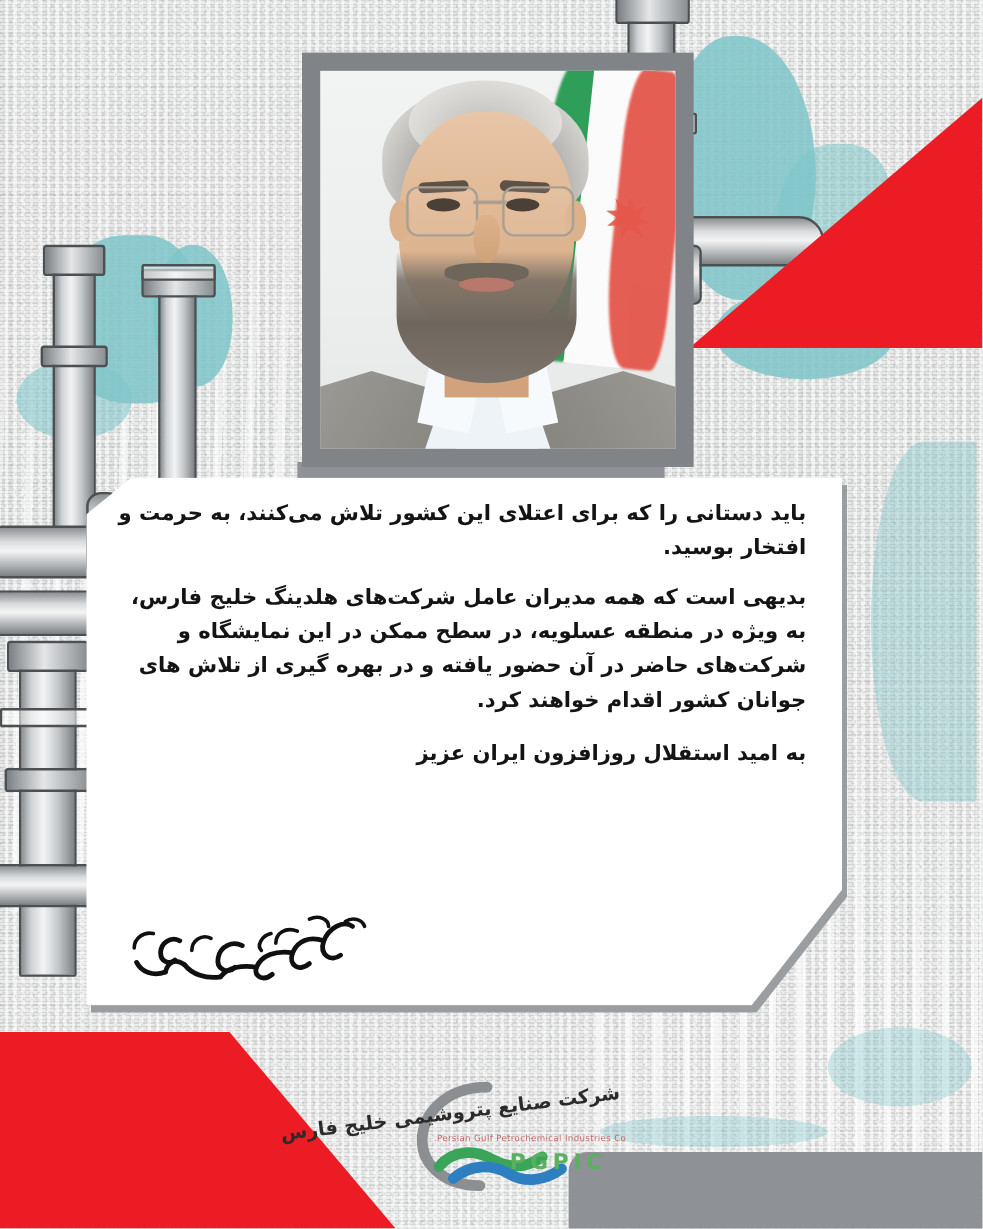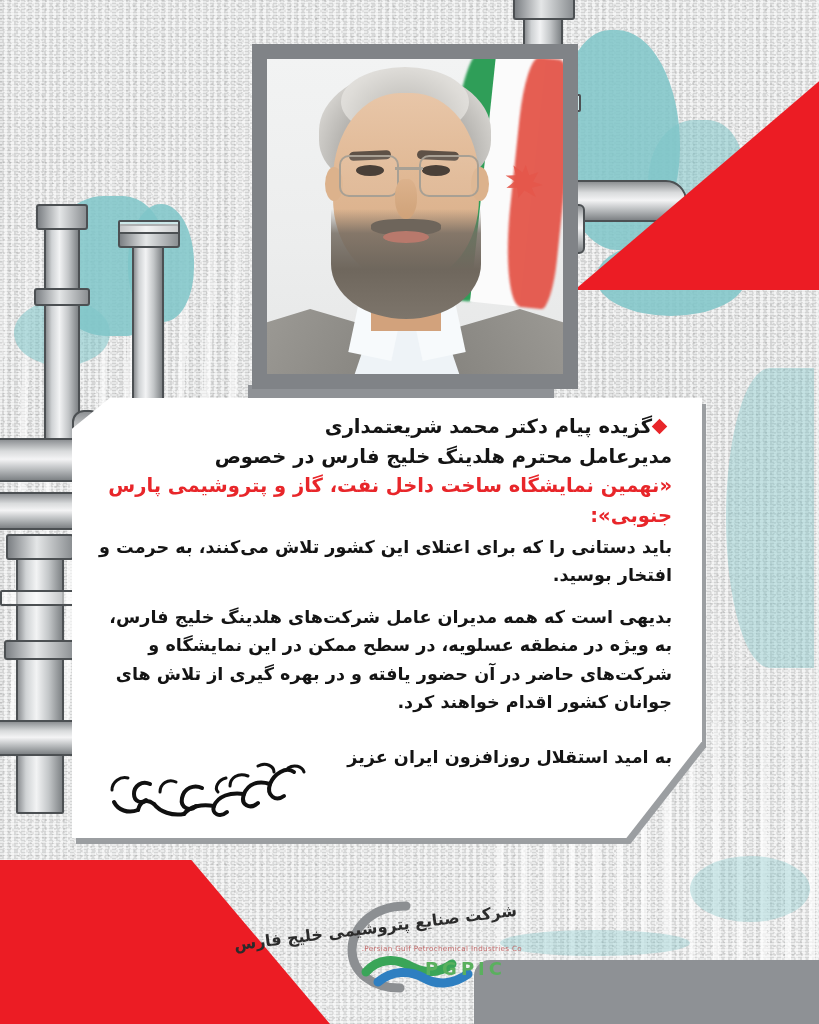--- a/index.html
+++ b/index.html
@@ -174,21 +174,21 @@
   }
   .bullet{
     display:inline-block;width:11px;height:11px;background:#e8262a;
     transform:rotate(45deg);margin-right:7px;margin-left:2px;vertical-align:1px;
   }
   .body-p{
     color:#141414;font-weight:700;font-size:17.6px;line-height:1.62;
     margin:13px 0 0 0;letter-spacing:-.1px;
   }
   .body-p.t2{margin-top:2px;}
-  .body-p.closing{margin-top:26px;}
+  .body-p.closing{margin-top:16px;}
   .sig{
     position:absolute;left:26px;bottom:14px;width:215px;height:66px;
   }
   .sig svg{display:block;}
 
   
   .logo{
     position:absolute;left:344px;top:892px;width:180px;height:104px;
   }
   .logo-fa{
@@ -289,27 +289,20 @@
       <div class="nose"></div>
       <div class="mustache"></div>
       <div class="mouth"></div>
     </div>
   </div>
 
   <div class="card-shadow"></div>
   <div class="card"></div>
   <div class="card-inner">
 
-    <p class="hdr">
-      <span class="l1">
-        <span class="bullet"></span><span>گزیده پیام دکتر محمد شریعتمداری</span>
-      </span>
-      <span class="l2">مدیرعامل محترم هلدینگ خلیج فارس در خصوص</span>
-      <span class="hdr-red">«نهمین نمایشگاه ساخت داخل نفت، گاز و پتروشیمی پارس جنوبی»:</span>
-    </p>
 
     <p class="body-p t2">باید دستانی را که برای اعتلای این کشور تلاش می‌کنند، به حرمت و افتخار بوسید.</p>
     <p class="body-p">بدیهی است که همه مدیران عامل شرکت‌های هلدینگ خلیج فارس، به ویژه در منطقه عسلویه، در سطح ممکن در این نمایشگاه و شرکت‌های حاضر در آن حضور یافته و در بهره گیری از تلاش های جوانان کشور اقدام خواهند کرد.</p>
     <p class="body-p closing">به امید استقلال روزافزون ایران عزیز</p>
 
     <div class="sig" title="محمد شریعتمداری">
       <svg viewBox="0 0 215 66" width="215" height="66" aria-hidden="true">
         <g fill="none" stroke="#101010" stroke-linecap="round" stroke-linejoin="round">
           <path d="M196 14 C 188 8, 176 16, 172 26 C 168 38, 178 44, 186 38" stroke-width="4"></path>
           <path d="M172 26 C 160 22, 150 26, 146 36 C 142 47, 152 52, 160 45" stroke-width="4"></path>

